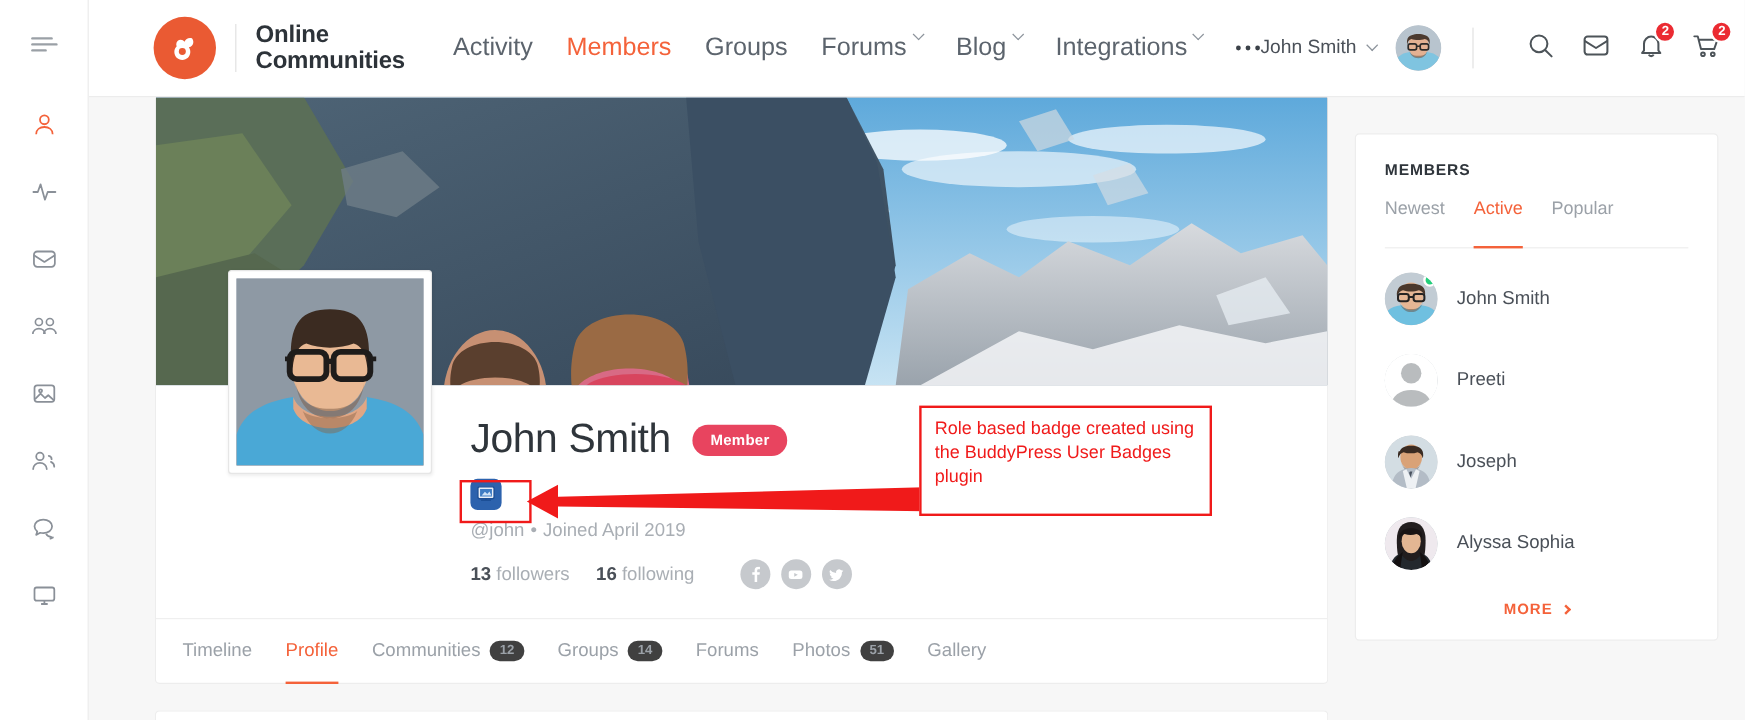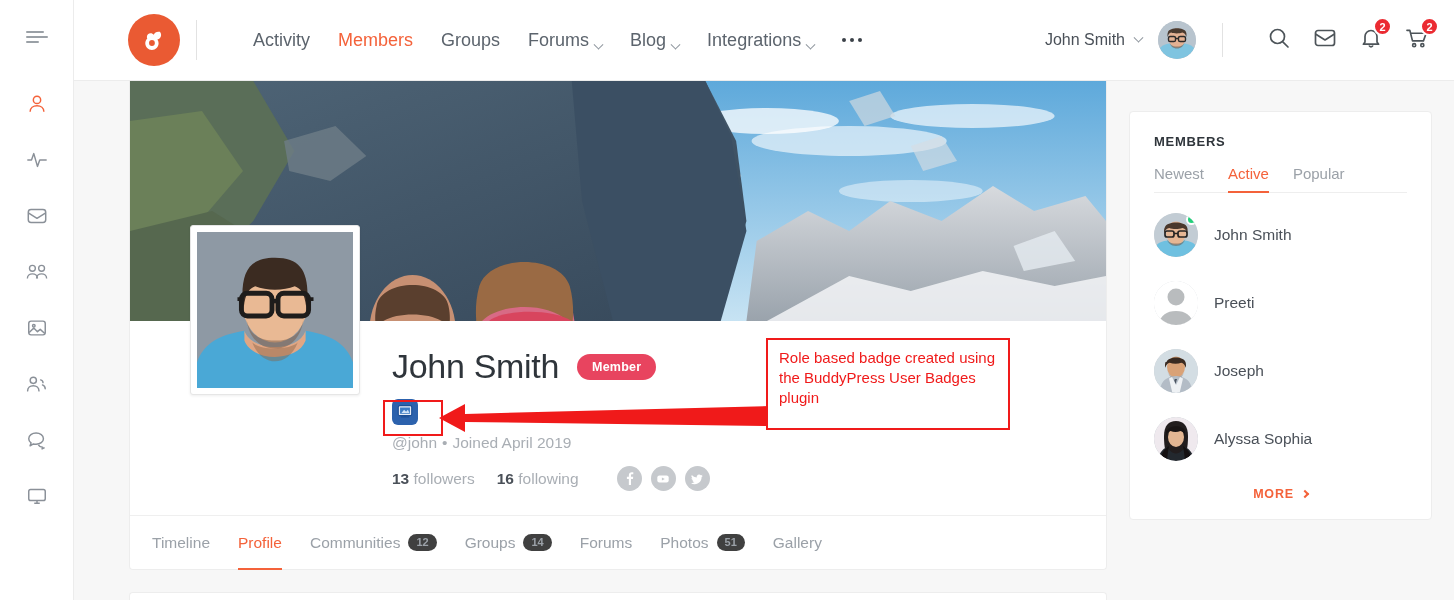--- a/index.html
+++ b/index.html
@@ -47,22 +47,22 @@
     background: #ea5a33; display: flex; align-items: center; justify-content: center;
     color: #fff;
   }
   .brand-divider { width: 1px; height: 40px; background: #e2e2e2; margin: 0 16px; }
   .brand-name {
     font-size: 20px; font-weight: bold; line-height: 1.12; color: #2d3339;
     letter-spacing: -0.2px;
   }
   .nav { display: flex; align-items: center; margin-left: 40px; gap: 28px; }
   .nav-item {
-    font-size: 18px; color: #5c646d; cursor: pointer;
-    display: flex; align-items: flex-end; gap: 6px; white-space: nowrap;
+    font-size: 21px; color: #5c646d; cursor: pointer;
+    display: flex; align-items: flex-start; gap: 6px; white-space: nowrap;
   }
   .nav-item.active { color: #f4623a; }
   .caret { display: inline-block; width: 7px; height: 7px;
     border-right: 1.6px solid #8d949c; border-bottom: 1.6px solid #8d949c;
     transform: rotate(45deg) translate(-2px,-2px); }
   .nav-dots { display: flex; gap: 4px; align-items: center; cursor: pointer; }
   .nav-dots span { width: 4px; height: 4px; border-radius: 50%; background: #3b4148; }
 
   .top-right { margin-left: auto; display: flex; align-items: center; gap: 0; }
   .user-chip { display: flex; align-items: center; gap: 10px; cursor: pointer; }
@@ -156,21 +156,21 @@
     background: #fff; border: 1px solid #ededed; border-radius: 4px;
     padding: 22px 24px 18px 24px;
   }
   .widget-title {
     font-size: 13px; font-weight: bold; color: #2f353b;
     letter-spacing: .7px; margin-bottom: 16px;
   }
   .widget-tabs {
     display: flex; gap: 24px; border-bottom: 1px solid #eeeeee; padding-bottom: 11px;
   }
-  .wtab { font-size: 15px; color: #9ba1a8; cursor: pointer; position: relative; padding-bottom: 11px; margin-bottom: -12px; }
+  .wtab { font-size: 15px; color: #9ba1a8; cursor: pointer; position: relative; padding-bottom: 25px; margin-bottom: -12px; }
   .wtab.active { color: #f4623a; }
   .wtab.active::after { content: ""; position: absolute; left: 0; right: 0; bottom: 0; height: 2px; background: #f4623a; }
   .mlist { padding-top: 8px; }
   .mitem { display: flex; align-items: center; gap: 16px; padding: 12px 0; cursor: pointer; }
   .mavatar { width: 44px; height: 44px; border-radius: 50%; overflow: hidden; position: relative; flex: 0 0 44px; background: #c9cfd4; }
   .mavatar svg { width: 100%; height: 100%; display: block; }
   .online-dot {
     position: absolute; top: 1px; right: 1px; width: 11px; height: 11px;
     border-radius: 50%; background: #21d07a; border: 2px solid #fff;
   }
@@ -295,20 +295,24 @@
 
     <div class="topbar">
       <div class="brand">
         <div class="brand-logo">
           <svg width="30" height="30" viewBox="0 0 32 32" fill="none">
             <path d="M20.6 7.2c-2.2 0-4 1.3-4.9 3.2-0.7-1.0-1.9-1.7-3.3-1.7-2.2 0-4 1.8-4 4 0 0.6 0.1 1.2 0.4 1.7-1.3 1.3-2.1 3.1-2.1 5.1 0 3.9 3.2 7.1 7.1 7.1 3.9 0 7.1-3.2 7.1-7.1 0-1.5-0.5-2.9-1.3-4.1 2.3-0.4 4-2.4 4-4.8 0-1.3-0.5-2.4-1.3-3.3l-0.8-0.1z" fill="#fff"></path>
             <circle cx="13.8" cy="19.2" r="3.1" fill="#ea5a33"></circle>
           </svg>
         </div>
         <div class="brand-divider"></div>
+        <div class="brand-name">
+          <div>Online</div>
+          <div>Communities</div>
+        </div>
       </div>
 
       <div class="nav">
         <div class="nav-item">
             <span>Activity</span>
           </div>
         <div class="nav-item active">
             <span>Members</span>
           </div>
         <div class="nav-item">

